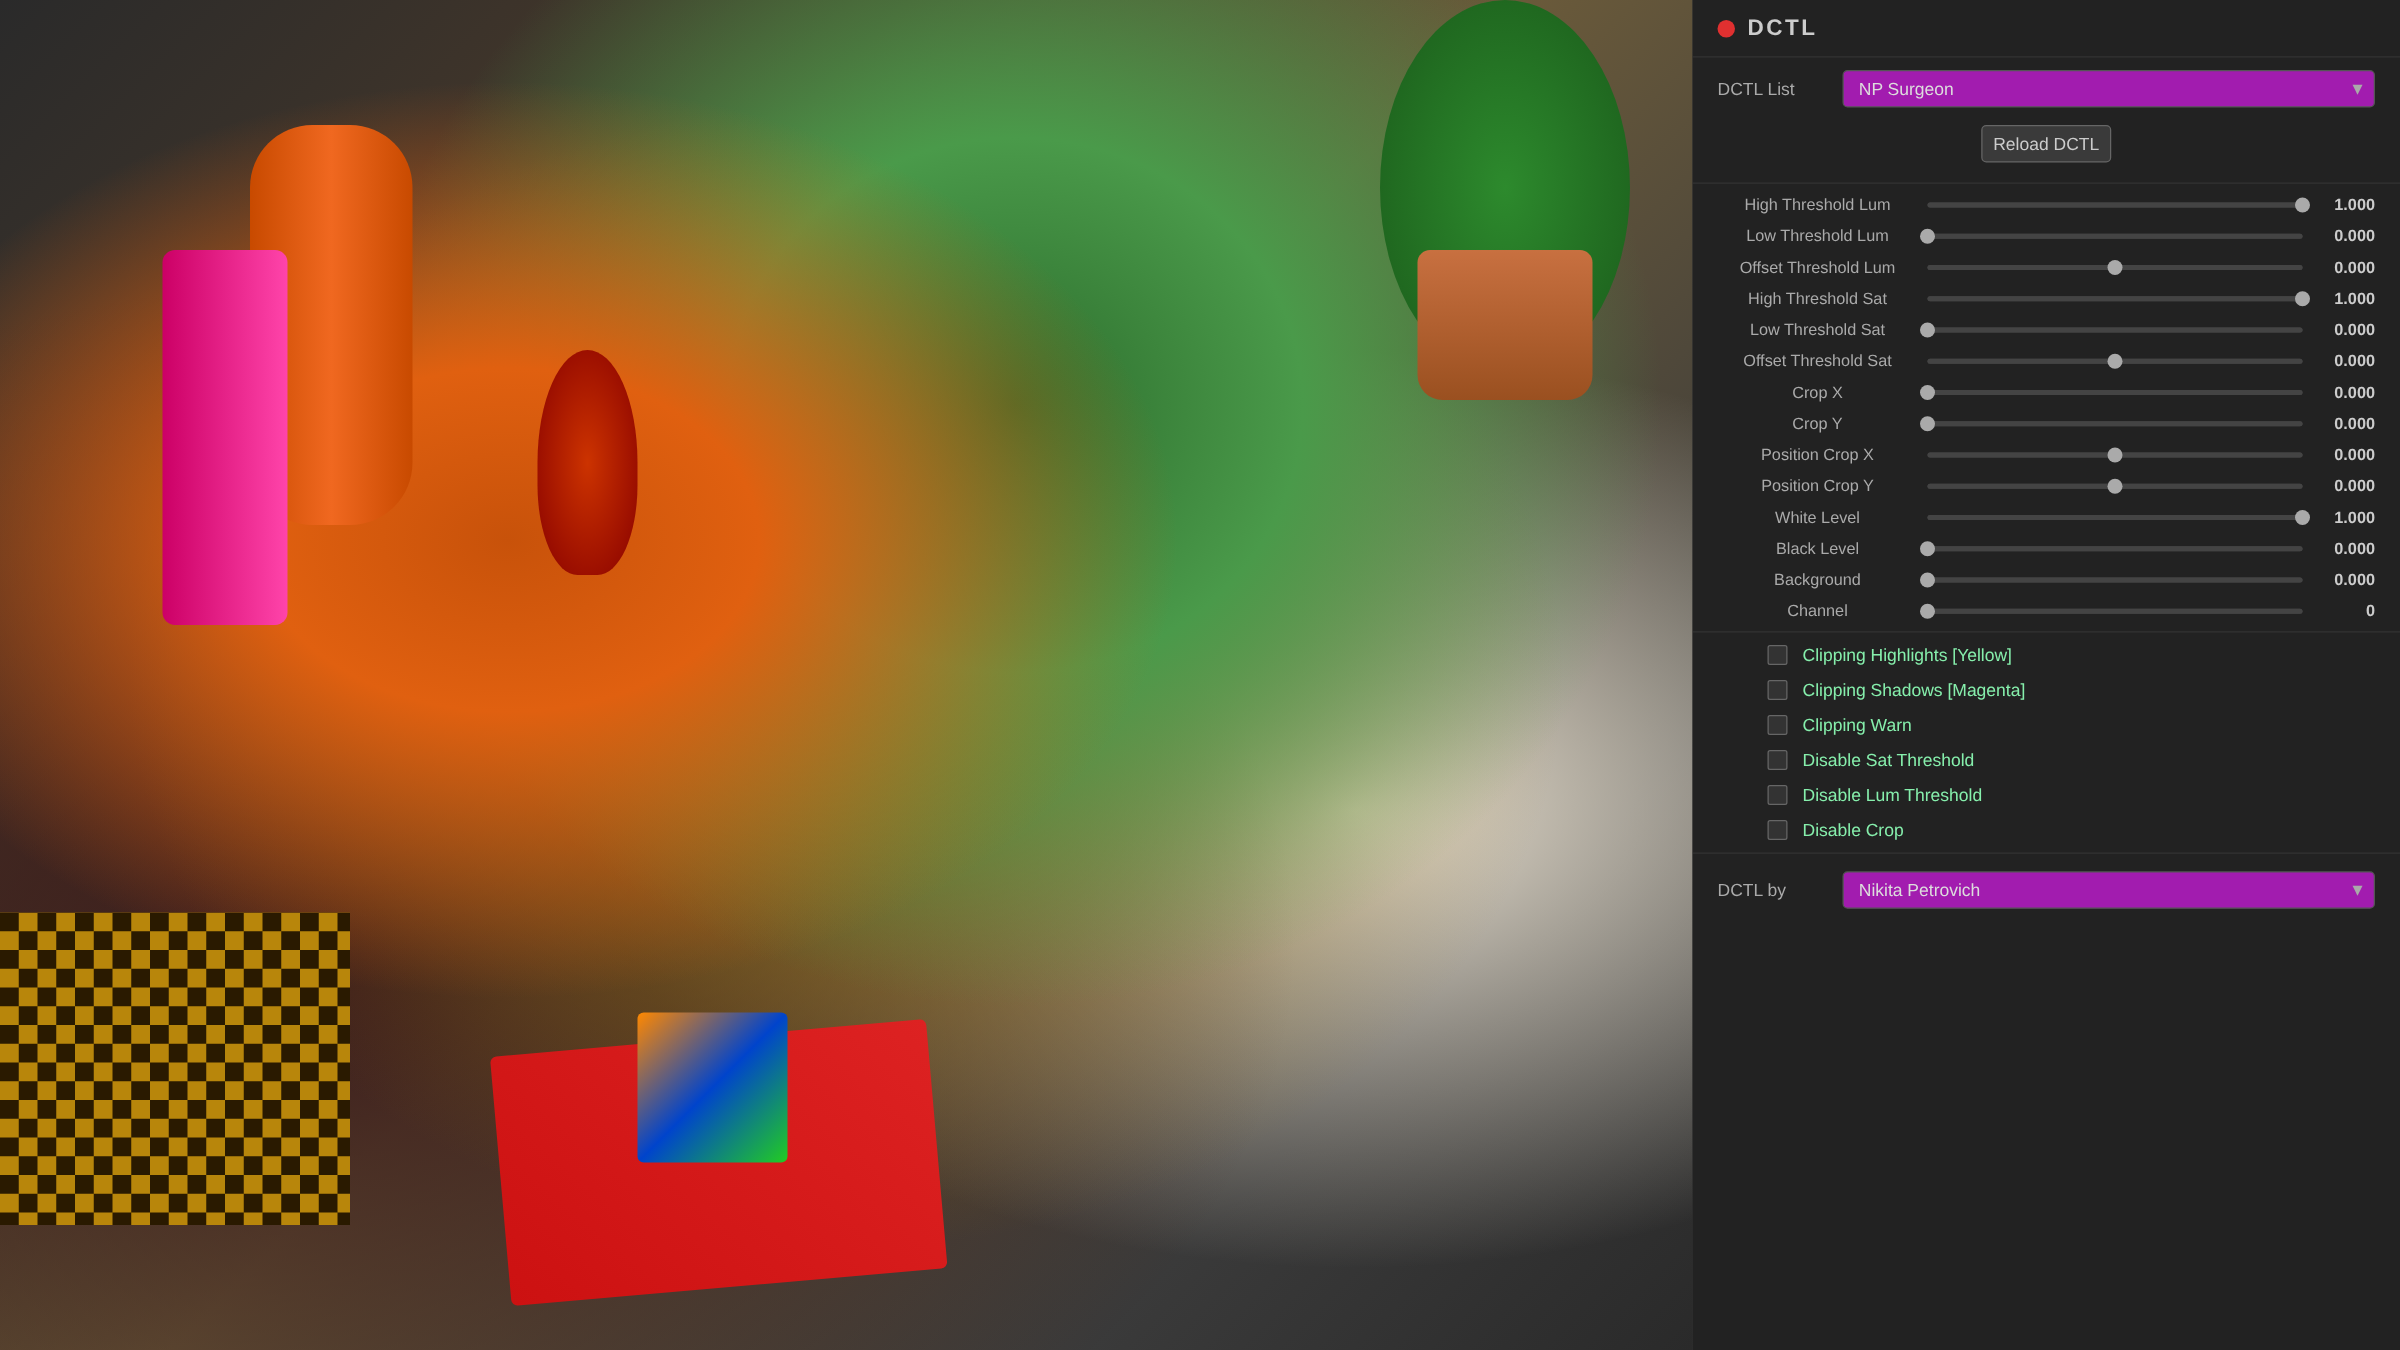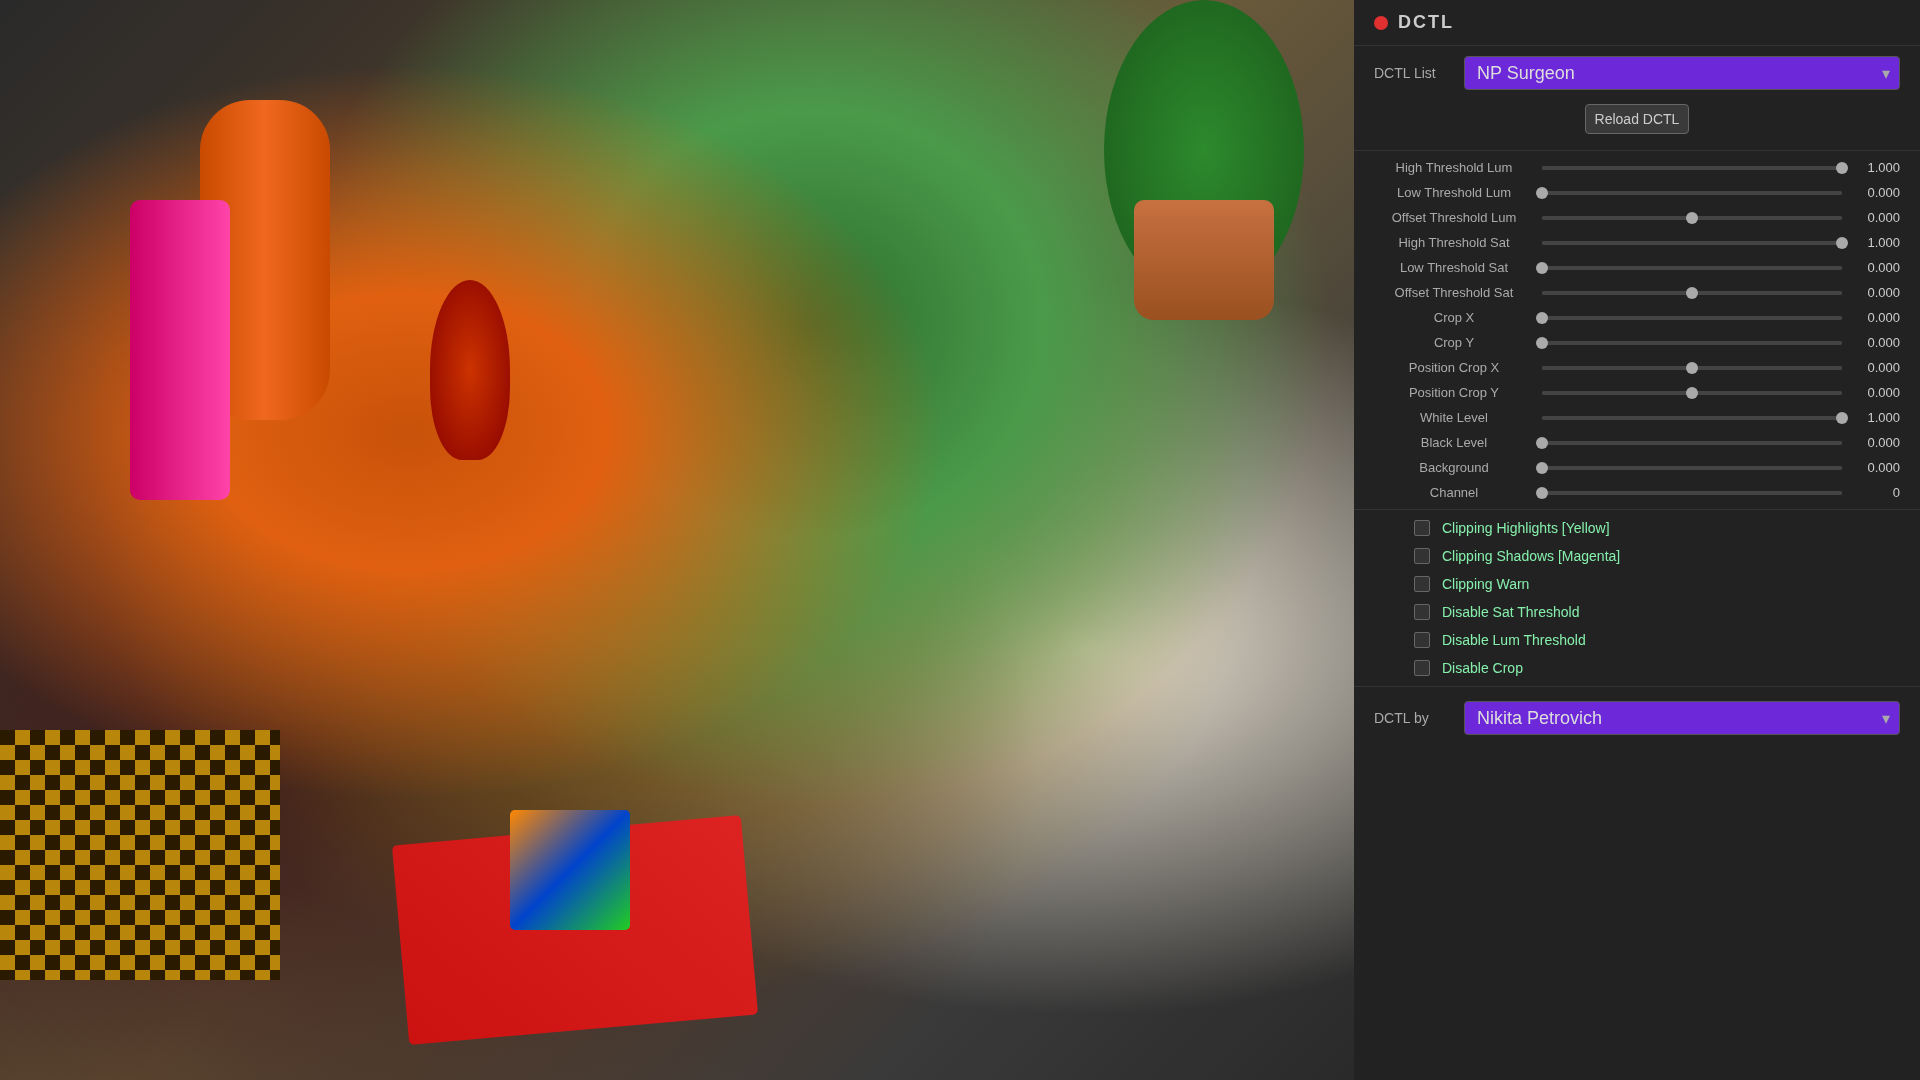--- a/index.html
+++ b/index.html
@@ -115,39 +115,39 @@
       color: #cccccc;
       font-size: 18px;
       font-weight: bold;
       letter-spacing: 2px;
     }
 
     .dctl-list-row {
       display: flex;
       align-items: center;
       padding: 10px 20px;
-      gap: 10px;
+      gap: 20px;
     }
     .dctl-list-label {
       color: #aaaaaa;
       font-size: 14px;
       min-width: 80px;
     }
     .select-wrapper {
       flex: 1;
       position: relative;
     }
     .select-wrapper select {
       width: 100%;
-      background: #6d28d9;
+      background: #a21caf;
       border: 1px solid #555;
       color: #ddd;
       padding: 6px 30px 6px 12px;
       border-radius: 4px;
-      font-size: 18px;
+      font-size: 14px;
       appearance: none;
       cursor: pointer;
     }
     .select-wrapper::after {
       content: '▾';
       position: absolute;
       right: 10px;
       top: 50%;
       transform: translateY(-50%);
       color: #aaa;
@@ -203,20 +203,21 @@
       position: absolute;
       top: 50%;
       transform: translate(-50%, -50%);
       cursor: pointer;
     }
     .param-value {
       color: #cccccc;
       font-size: 13px;
       min-width: 50px;
       text-align: right;
+      font-weight: bold;
     }
 
     .checkbox-row {
       display: flex;
       align-items: center;
       padding: 6px 20px 6px 60px;
       gap: 12px;
     }
     .checkbox-box {
       width: 16px; height: 16px;

